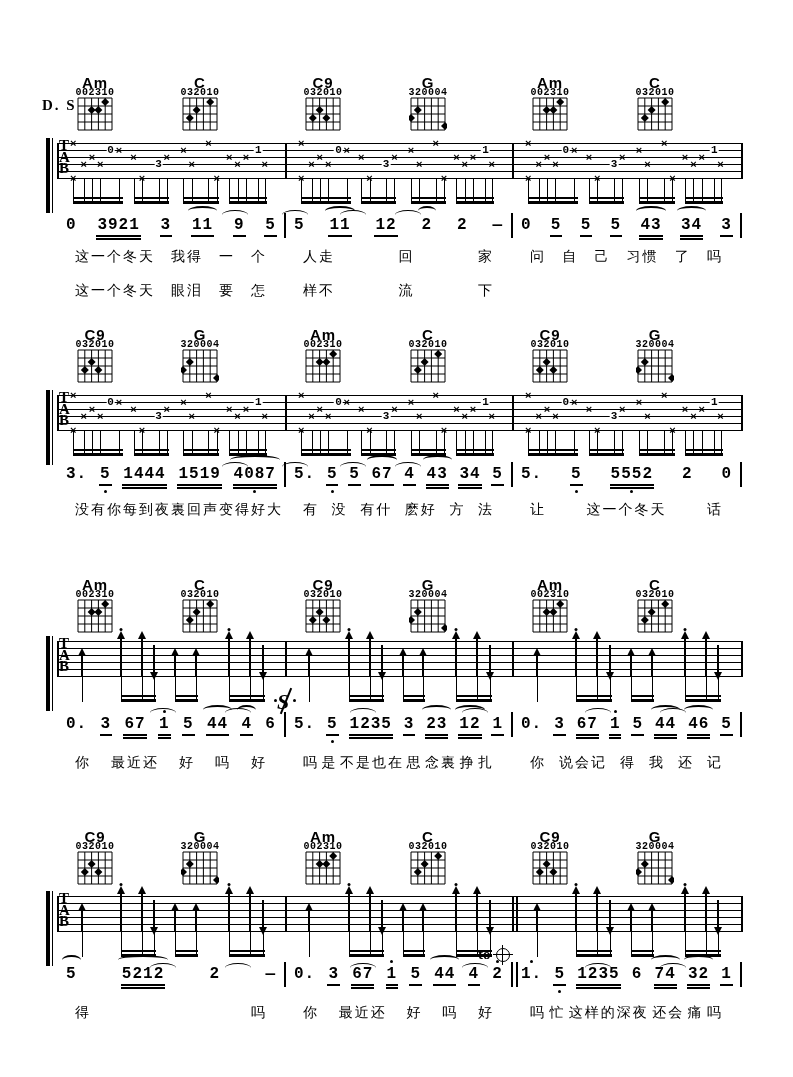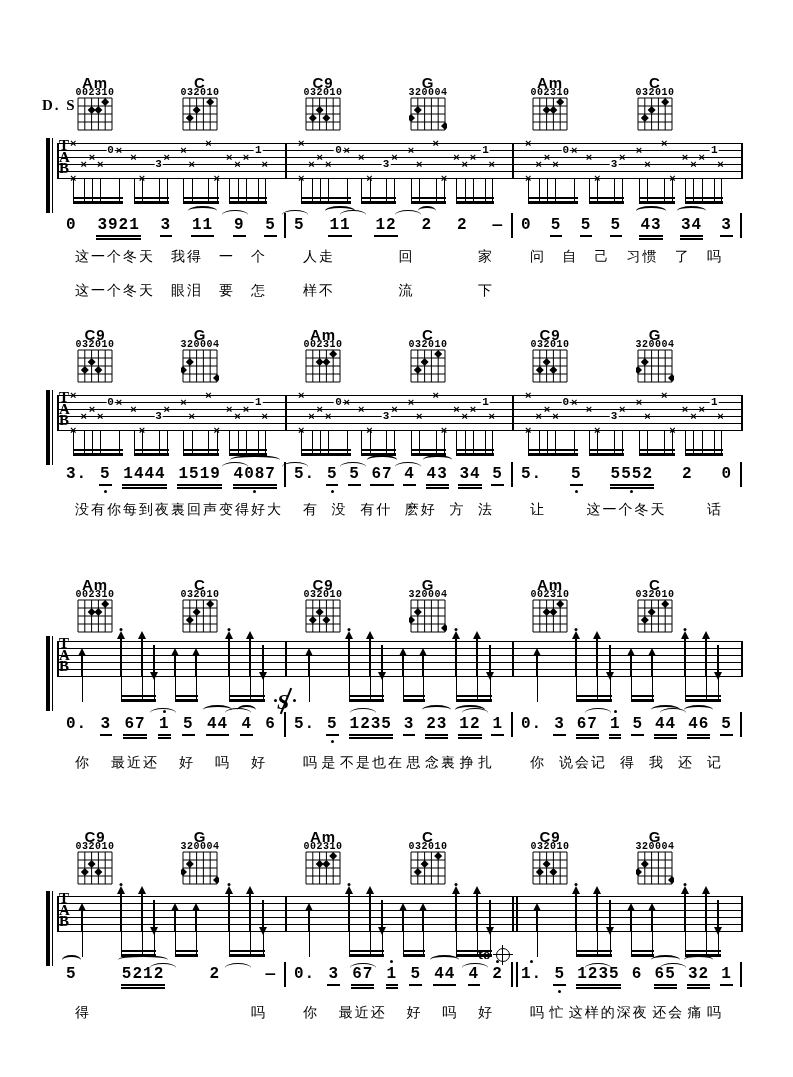--- a/index.html
+++ b/index.html
@@ -1179,21 +1179,21 @@
         <span class="twrap"><span class="tok u1">5</span></span>
         <span class="twrap"><span class="tok u1">44</span><i class="tie"></i></span>
         <span class="twrap"><span class="tok u1">4</span></span>
         <span class="twrap"><span class="tok hi">2</span></span>
       </div>
       <div class="mm" style="left: 520px; top: 964px; width: 213px;">
         <span class="twrap"><span class="tok hi">1.</span></span>
         <span class="twrap"><span class="tok u1 lo">5</span></span>
         <span class="twrap"><span class="tok u2">1235</span></span>
         <span class="twrap"><span class="tok">6</span></span>
-        <span class="twrap"><span class="tok u2">65</span><i class="tie"></i></span>
+        <span class="twrap"><span class="tok u2">74</span><i class="tie"></i></span>
         <span class="twrap"><span class="tok u2">32</span><i class="tie"></i></span>
         <span class="twrap"><span class="tok u1">1</span></span>
       </div>
       <div class="abs ink" style="left: 284px; top: 962px; width: 1.5px; height: 25px;"></div>
       <div class="abs ink" style="left: 511px; top: 962px; width: 1.5px; height: 25px;"></div>
       <div class="abs ink" style="left: 516px; top: 962px; width: 1.5px; height: 25px;"></div>
       <div class="abs ink" style="left: 740px; top: 962px; width: 1.5px; height: 25px;"></div>
       <div class="lyr" style="left: 75px; top: 1004px; width: 192px;">
         <span class="lyric">得</span>
         <span class="lyric">吗</span>

